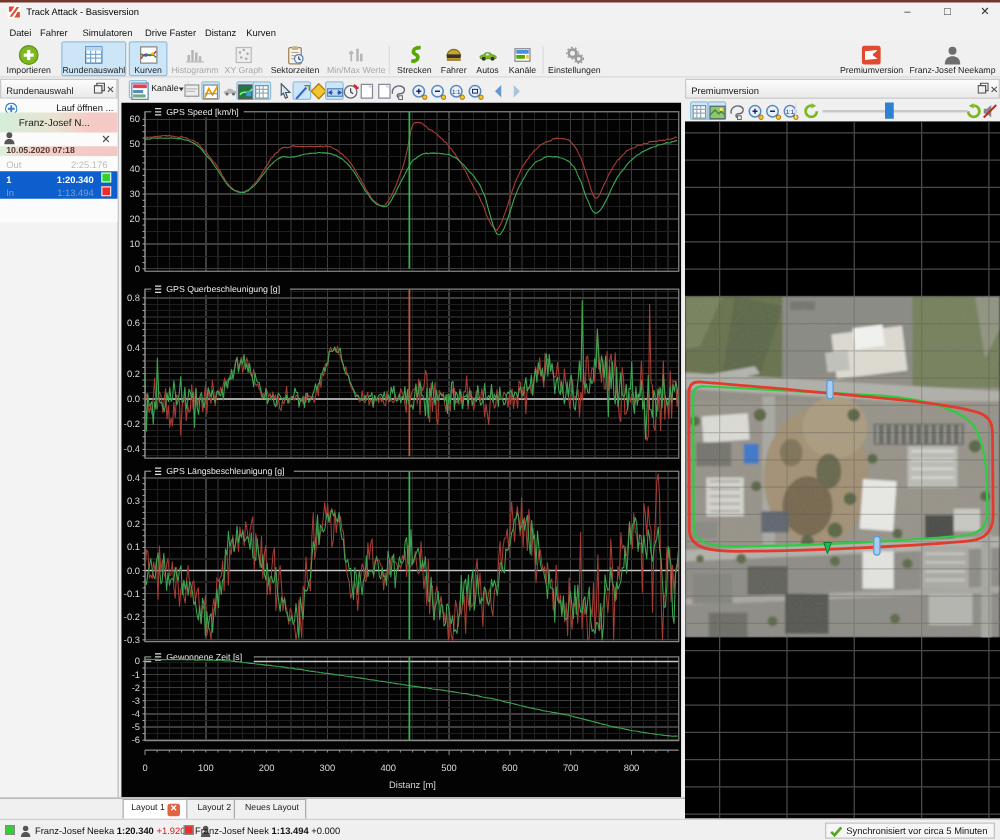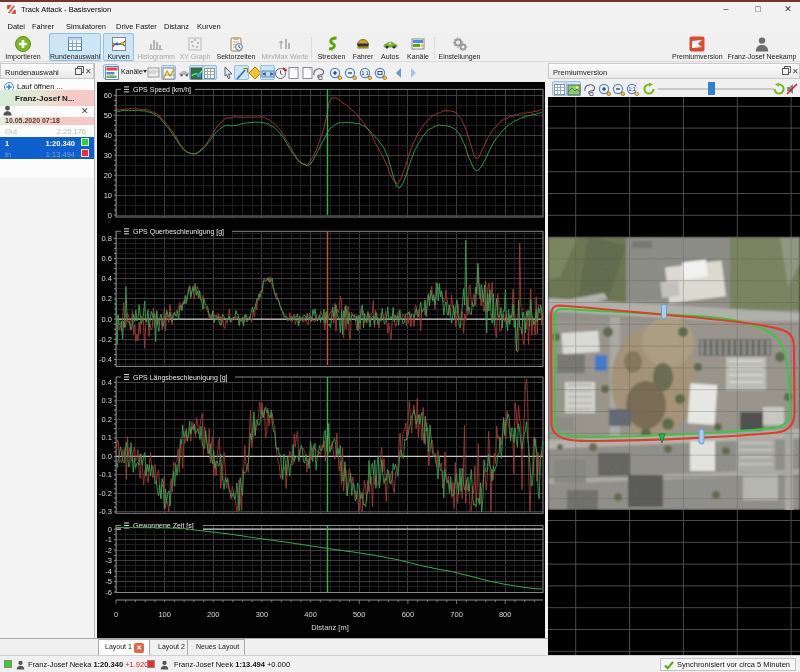--- a/index.html
+++ b/index.html
@@ -17,23 +17,23 @@
 .tbtn .lb { margin-top:1px; white-space:nowrap; }
 .tbtn.on { background:#cde6f7; border:1px solid #92c0e0; border-radius:2px; }
 .tbtn.on .ic { margin-top:2px; }
 .tbtn.dis { color:#a8a8a8; }
 .tsep { position:absolute; top:4px; width:1px; height:22px; background:#dcdcdc; }
 .ptitle { height:16px; background:linear-gradient(#fcfcfc,#e9e9e9); border:1px solid #c9c9c9; font-size:7.5px; color:#222; padding:4px 0 0 4px; }
 #lpanel { left:0; top:63px; width:95px; height:575px; background:#f3f3f3; border-right:1px solid #b9b9b9; }
 #listbg { left:0; top:16px; width:94px; height:99px; background:#fbfbfb; }
 .pbtn { position:absolute; top:4px; font-size:8px; color:#444; }
 .row { position:absolute; left:0; width:94px; font-size:7.5px; }
-#lauf { top:17px; height:12px; color:#111; padding:2px 0 0 17px; }
+#lauf { top:17px; height:12px; color:#111; padding:2px 0 0 17px;margin-left:28px; }
 #gewerbe { top:28.5px; height:10px; font-weight:bold; font-size:7.5px; color:#111; padding:1px 0 0 3px; background:linear-gradient(#f4f4f4,#dedede); border-bottom:1px solid #c0c0c0; border-top:1px solid #e8e8e8; }
-#sess1 { top:27px; height:15.5px; background:linear-gradient(90deg,#d5eeda 0%,#e9e2d0 48%,#f5c9c5 78%); font-size:8px; font-weight:bold; color:#1a1a1a; padding:4px 0 0 15px; white-space:nowrap; }
+#sess1 { top:27px; height:15.5px; background:linear-gradient(90deg,#d5eeda 0%,#e9e2d0 48%,#f5c9c5 78%); font-size:8px; font-weight:normal; color:#1a1a1a; padding:4px 0 0 15px; white-space:nowrap; }
 #sess2 { top:54px; height:8px; background:linear-gradient(90deg,#dff0dc 0%,#f3cdc9 35%,#f4c8c4 100%); font-size:7px; font-weight:bold; color:#53392f; padding:0 0 0 5px; }
 #rowout { top:62px; height:11.5px; background:#fcfcfc; color:#bcbcbc; font-size:7.5px; }
 #row1 { top:73.5px; height:11px; background:#0d5fcd; color:#fff; font-weight:bold; font-size:7.5px; }
 #rowin { top:84.5px; height:11px; background:#0d5fcd; color:#7e9dd4; font-size:7.5px; }
 .lapname { position:absolute; left:5px; top:2px; }
 .laptime { position:absolute; right:19px; top:2px; }
 .lapsq { position:absolute; right:5px; top:1.5px; width:8px; height:8px; border:1px solid rgba(255,255,255,.8); }
 #ctoolbar { left:97px; top:63px; width:448px; height:19px; background:#f0f0f0; }
 .ci { position:absolute; top:2px; width:15px; height:15px; }
 .ci.on { background:#cde6f7; border:1px solid #92c0e0; border-radius:2px; }
@@ -673,17 +673,17 @@
   <svg class="abs" style="left:16px;top:4px" width="9" height="10" viewBox="0 0 10 12">
       <circle cx="5" cy="3.4" r="2.6" fill="#555"></circle>
       <path d="M0.5 11.5 C0.5 7.8 3 6.8 5 6.8 C7 6.8 9.5 7.8 9.5 11.5 Z" fill="#555"></path>
     </svg>
   <span class="abs" style="left:28px;top:4px">Franz-Josef Neeka <b>1:20.340</b> <span style="color:#cc2222">+1.920</span></span>
   <span class="abs" style="left:147px;top:4px;width:8px;height:8px;background:#ee2c2c;border:1px solid #888"></span>
   <svg class="abs" style="left:160px;top:4px" width="9" height="10" viewBox="0 0 10 12">
       <circle cx="5" cy="3.4" r="2.6" fill="#555"></circle>
       <path d="M0.5 11.5 C0.5 7.8 3 6.8 5 6.8 C7 6.8 9.5 7.8 9.5 11.5 Z" fill="#555"></path>
     </svg>
-  <span class="abs" style="left:174px;top:4px">Franz-Josef Neek <b>1:13.494</b> +0.000</span>
+  <span class="abs" style="left:156px;top:4px">Franz-Josef Neek <b>1:13.494</b> +0.000</span>
   <div id="syncbox"><svg style="position:absolute;left:3px;top:2px" width="10" height="9" viewBox="0 0 11 10">
         <path d="M1 5 L4 8 L10 1" stroke="#55aa22" stroke-width="2.4" fill="none"></path>
       </svg>Synchronisiert vor circa 5 Minuten</div>
 </div>
 
 </body></html>

